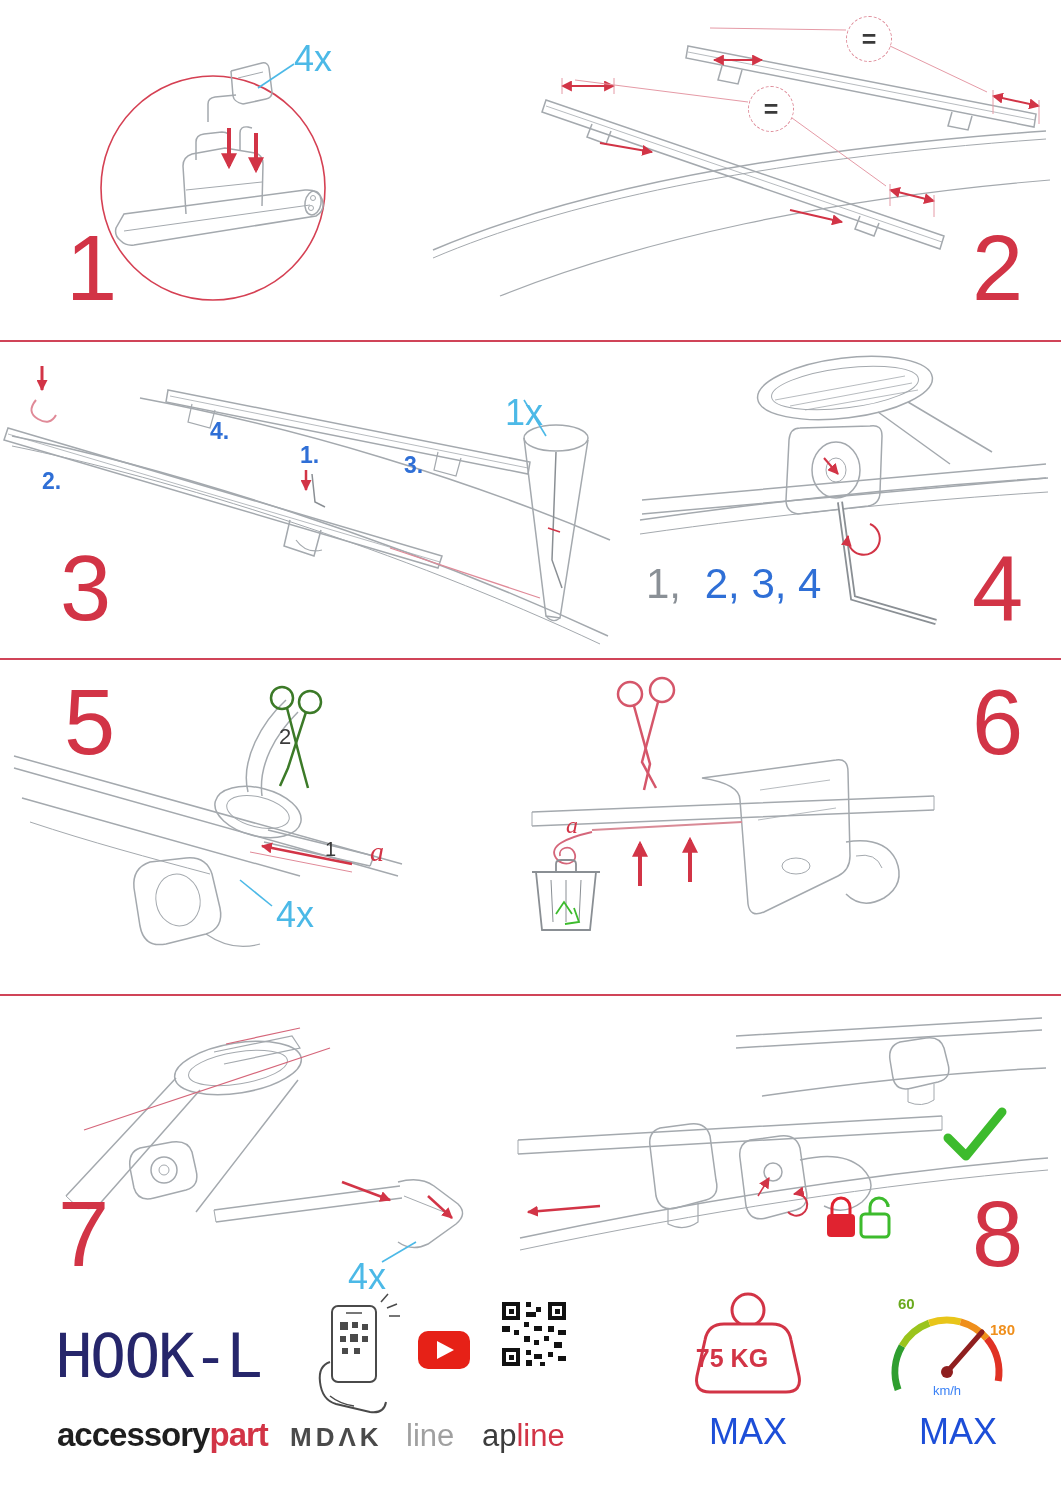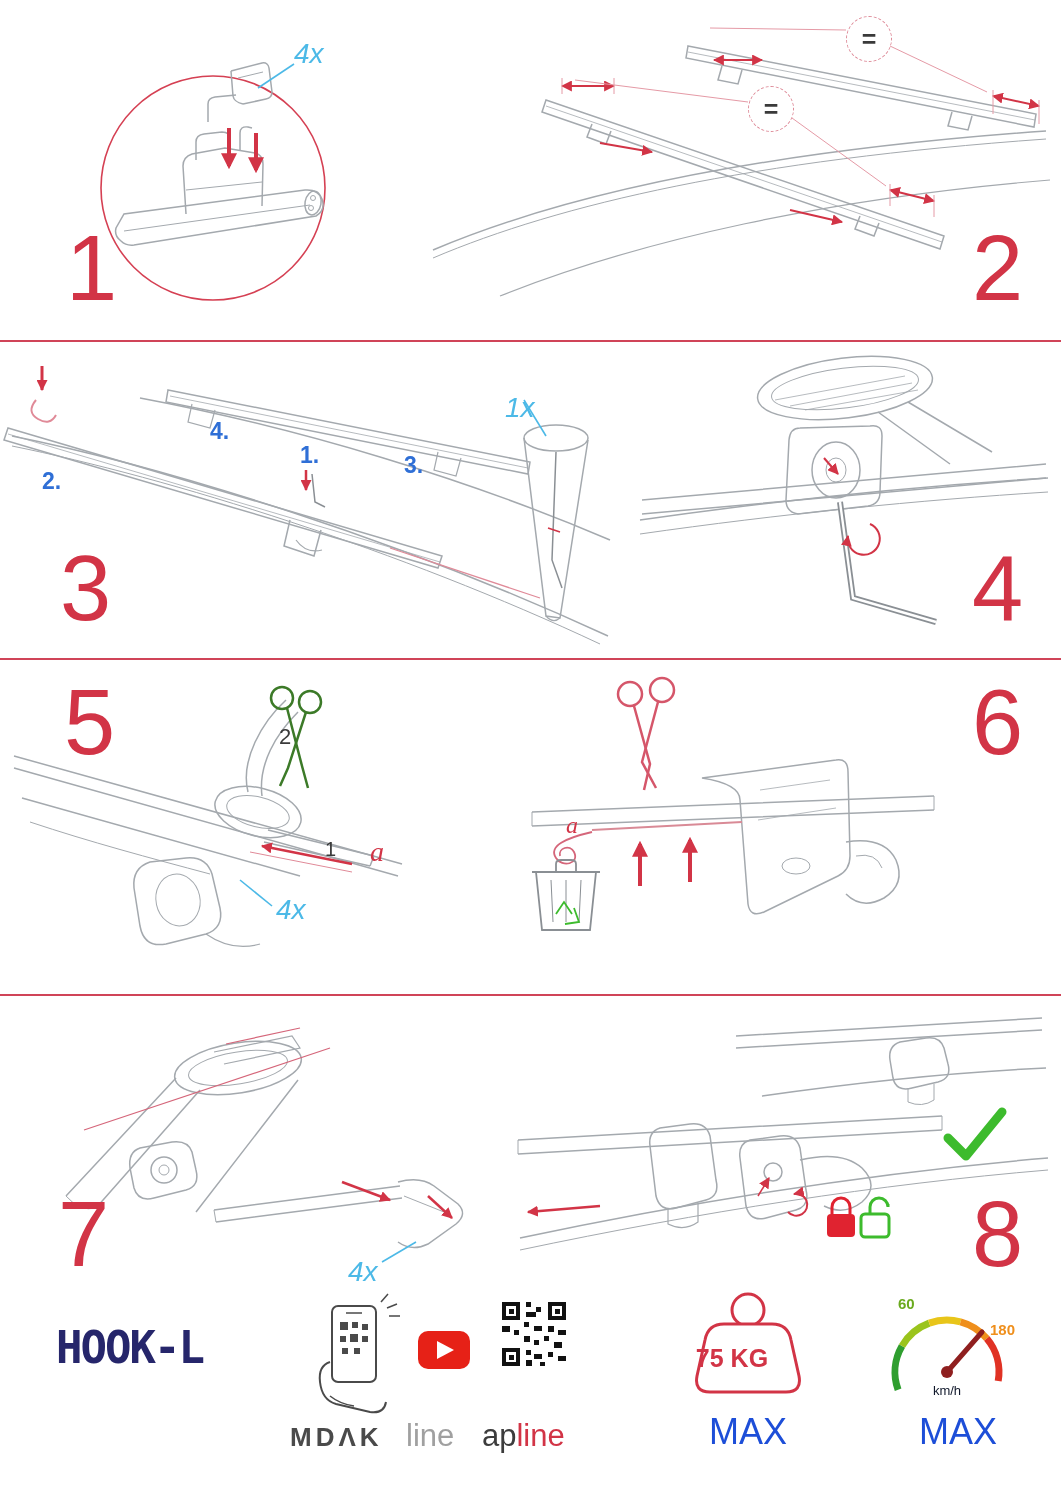--- a/index.html
+++ b/index.html
@@ -6,45 +6,45 @@
     --red:#d23446; --pink:#e08a98; --cyan:#4cb9e7; --blue:#2f6fd6;
     --navy:#26266b; --ink:#1f1f1f; --gray:#a4a9ae; --dgray:#8a8f94;
     --green:#3dbb2d; --dgreen:#3c7a28;
   }
   html,body{margin:0;padding:0;background:#ececec;}
   .page{position:relative;width:1061px;height:1500px;margin:0 auto;background:#ffffff;
         font-family:"Liberation Sans",sans-serif;overflow:hidden;}
   svg.art{position:absolute;left:0;top:0;}
   .divider{position:absolute;left:0;width:1061px;height:2px;background:#d04458;}
   .step-num{position:absolute;font-size:92px;line-height:1;color:var(--red);font-weight:400;letter-spacing:-2px;}
-  .qty{position:absolute;font-size:28px;color:var(--cyan);font-weight:400;font-style:italic;}
+  .qty{position:absolute;font-size:36px;color:var(--cyan);font-weight:400;}
   .sub{position:absolute;font-size:23px;color:var(--blue);font-weight:600;}
   .tag{position:absolute;color:#3a3a3a;font-weight:500;}
   .eq{position:absolute;width:44px;height:44px;border:1.6px dashed #dd8896;border-radius:50%;
       display:flex;align-items:center;justify-content:center;font-size:25px;font-weight:700;color:#3a3a3a;}
   .marker-a{position:absolute;font-family:"Liberation Serif",serif;font-style:italic;color:var(--red);}
   .seq{position:absolute;font-size:42px;font-weight:400;white-space:nowrap;}
   .seq .done{color:#8a9096;}
   .seq .todo{color:var(--blue);margin-left:12px;}
-  .product{position:absolute;font-family:"DejaVu Sans Mono",monospace;font-weight:700;font-size:44px;
+  .product{position:absolute;font-family:"DejaVu Sans Mono",monospace;font-weight:400;font-size:60px;
            letter-spacing:-2px;color:var(--navy);line-height:1;}
   .brand{position:absolute;font-size:33px;font-weight:700;letter-spacing:-1px;line-height:1;white-space:nowrap;}
   .brand .b1{color:var(--ink);}
   .brand .b2{color:var(--red);}
   .logo-mdak{position:absolute;font-size:26px;font-weight:700;letter-spacing:4px;color:#4a4a4a;line-height:1;}
   .logo-ipqi{position:absolute;font-size:31px;font-weight:500;color:#a0a0a0;line-height:1;}
   .logo-apline{position:absolute;font-size:31px;font-weight:500;line-height:1;white-space:nowrap;}
   .logo-apline .ap{color:#3c3c3c;}
   .logo-apline .line{color:var(--red);}
   .weight-label{position:absolute;left:690px;top:1346px;width:84px;text-align:center;
                 color:var(--red);font-size:25px;font-weight:700;line-height:1;}
   .max{position:absolute;width:92px;text-align:center;font-size:36px;font-weight:500;color:#1d4ed8;line-height:1;}
   .g60{position:absolute;font-size:15px;font-weight:700;color:#6aaa1e;line-height:1;}
   .g120{position:absolute;font-size:15px;font-weight:700;color:#ef8f1c;line-height:1;}
-  .kmh{position:absolute;left:917px;top:1384px;width:60px;text-align:center;font-size:13px;color:#0f172a;line-height:1;}
+  .kmh{position:absolute;left:917px;top:1384px;width:60px;text-align:center;font-size:13px;color:#3b82f6;line-height:1;}
 </style>
 </head>
 <body>
 
 <div class="page">
 
   <svg class="art" width="1061" height="1500" viewBox="0 0 1061 1500">
     <defs>
       <marker id="ah" viewBox="0 0 10 10" refX="9" refY="5" markerWidth="11" markerHeight="11" markerUnits="userSpaceOnUse" orient="auto-start-reverse">
         <path d="M0 0 L10 5 L0 10 Z" fill="#d23446"></path>
@@ -338,28 +338,35 @@
   </div>
   <div class="eq" style="left:748px;top:86px">
     <span>=</span>
   </div>
 
   <div class="sub" style="left:210px;top:418px">4.</div>
   <div class="sub" style="left:300px;top:442px">1.</div>
   <div class="sub" style="left:42px;top:468px">2.</div>
   <div class="sub" style="left:404px;top:452px">3.</div>
 
+  <div class="seq" style="left:646px;top:560px">
+    <span class="done">1,</span>
+    <span class="todo">2, 3, 4</span>
+  </div>
 
   <div class="tag" style="left:279px;top:724px;font-size:22px">2</div>
   <div class="tag" style="left:325px;top:838px;font-size:20px">1</div>
   <div class="marker-a" style="left:370px;top:836px;font-size:28px">a</div>
 
   <div class="marker-a" style="left:566px;top:812px;font-size:24px">a</div>
 
   <div class="product" style="left:56px;top:1326px">HOOK-L</div>
+  <div class="brand" style="left:57px;top:1418px">
+    <span class="b1">accessory</span><span class="b2">part</span>
+  </div>
   <div class="logo-mdak" style="left:290px;top:1424px">MDΛK</div>
   <div class="logo-ipqi" style="left:406px;top:1420px">line</div>
   <div class="logo-apline" style="left:482px;top:1420px">
     <span class="ap">ap</span><span class="line">line</span>
   </div>
 
   <div class="weight-label">75 KG</div>
   <div class="max" style="left:702px;top:1414px">MAX</div>
 
   <div class="g60" style="left:898px;top:1296px">60</div>

